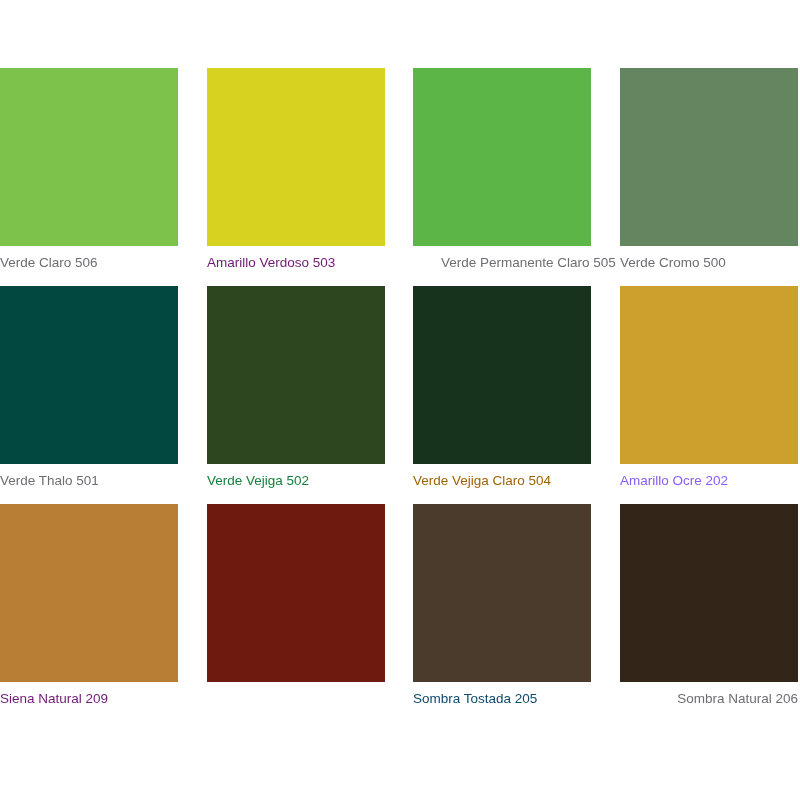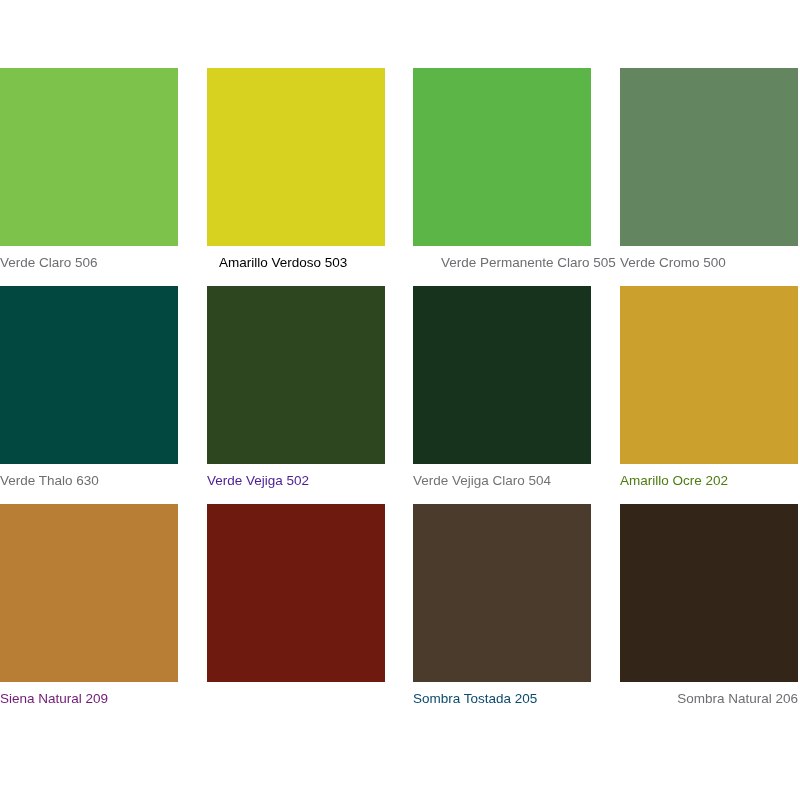--- a/index.html
+++ b/index.html
@@ -54,48 +54,48 @@
 
 <div id="swatch-grid">
 
   <div class="swatch-row">
     <div class="swatch-cell col-0">
       <span class="swatch-chip" style="background-color: rgb(125, 194, 75);"></span>
       <span class="swatch-label" style="color: rgb(109, 110, 113);">Verde Claro 506</span>
     </div>
     <div class="swatch-cell col-1">
       <span class="swatch-chip" style="background-color: rgb(215, 209, 32);"></span>
-      <span class="swatch-label" style="color: #000000; margin-left: 12px;">Amarillo Verdoso 503</span>
+      <span class="swatch-label" style="color: #701a75;">Amarillo Verdoso 503</span>
     </div>
     <div class="swatch-cell col-2">
       <span class="swatch-chip" style="background-color: rgb(92, 182, 71);"></span>
       <span class="swatch-label" style="color: rgb(109, 110, 113); margin-left: 28px;">Verde Permanente Claro 505</span>
     </div>
     <div class="swatch-cell col-3">
       <span class="swatch-chip" style="background-color: rgb(99, 133, 95);"></span>
       <span class="swatch-label" style="color: rgb(109, 110, 113);">Verde Cromo 500</span>
     </div>
   </div>
 
   <div class="swatch-row">
     <div class="swatch-cell col-0">
       <span class="swatch-chip" style="background-color: rgb(3, 72, 64);"></span>
-      <span class="swatch-label" style="color: rgb(109, 110, 113);">Verde Thalo 630</span>
+      <span class="swatch-label" style="color: rgb(109, 110, 113);">Verde Thalo 501</span>
     </div>
     <div class="swatch-cell col-1">
       <span class="swatch-chip" style="background-color: rgb(45, 70, 32);"></span>
-      <span class="swatch-label" style="color: #4c1d95;">Verde Vejiga 502</span>
+      <span class="swatch-label" style="color: #15803d;">Verde Vejiga 502</span>
     </div>
     <div class="swatch-cell col-2">
       <span class="swatch-chip" style="background-color: rgb(23, 51, 29);"></span>
-      <span class="swatch-label" style="color: #737373;">Verde Vejiga Claro 504</span>
+      <span class="swatch-label" style="color: #a16207;">Verde Vejiga Claro 504</span>
     </div>
     <div class="swatch-cell col-3">
       <span class="swatch-chip" style="background-color: rgb(204, 160, 44);"></span>
-      <span class="swatch-label" style="color: #4d7c0f;">Amarillo Ocre 202</span>
+      <span class="swatch-label" style="color: #8b5cf6;">Amarillo Ocre 202</span>
     </div>
   </div>
 
   <div class="swatch-row">
     <div class="swatch-cell col-0">
       <span class="swatch-chip" style="background-color: rgb(184, 126, 54);"></span>
       <span class="swatch-label" style="color: #701a75;">Siena Natural 209</span>
     </div>
     <div class="swatch-cell col-1">
       <span class="swatch-chip" style="background-color: rgb(110, 26, 14);"></span>

